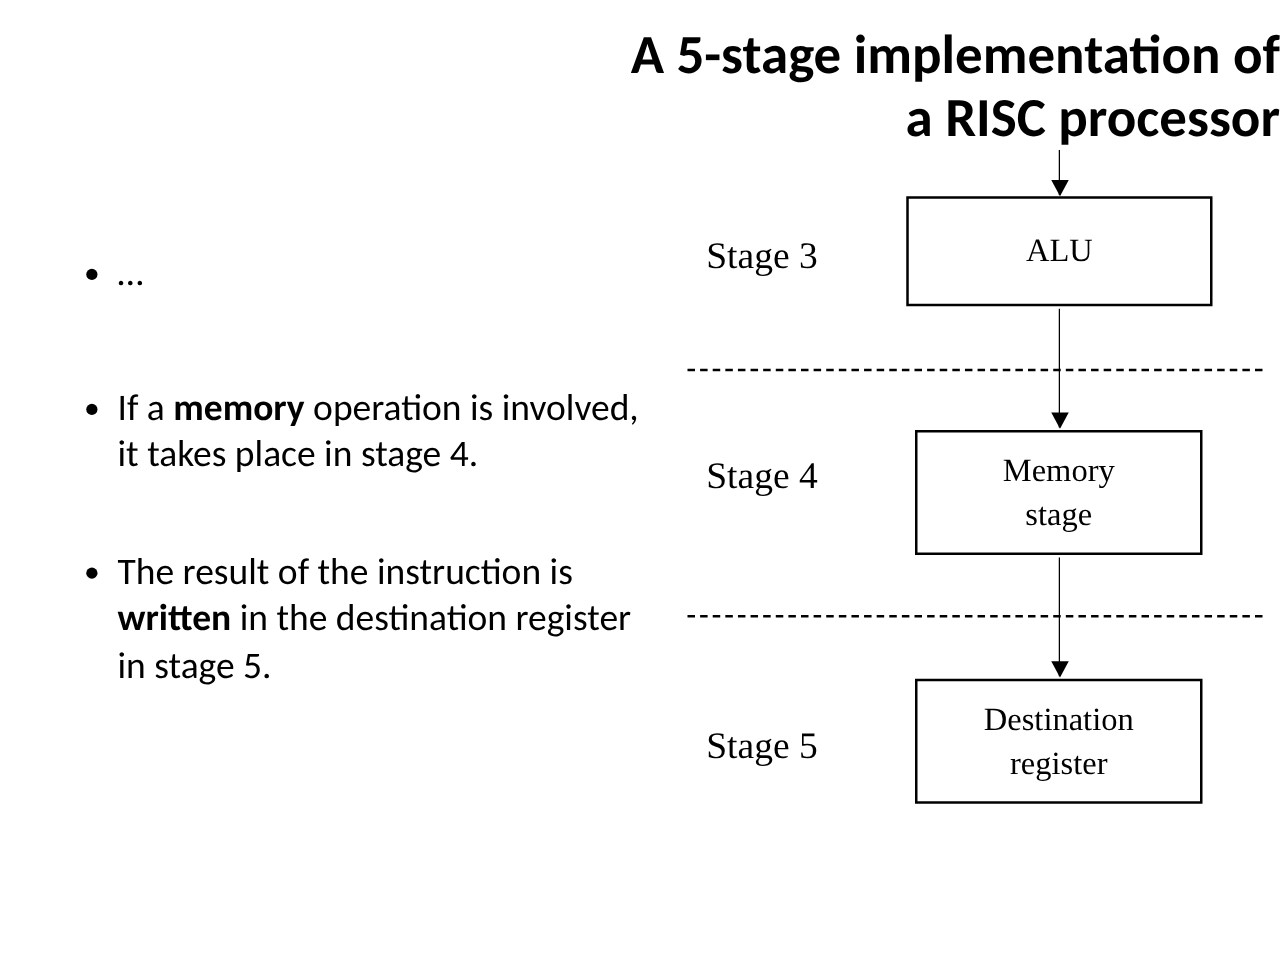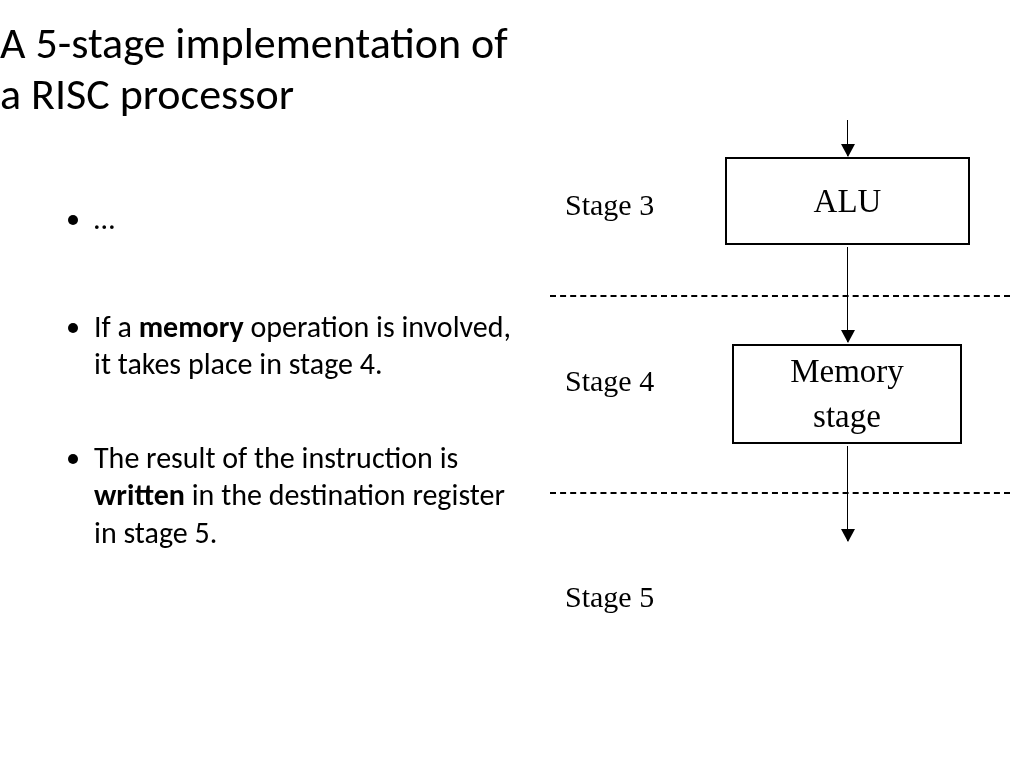--- a/index.html
+++ b/index.html
@@ -11,24 +11,24 @@
     font-family: Calibri, "Segoe UI", Arial, sans-serif;
     color: #000;
     position: relative;
     overflow: hidden;
   }
   .title {
     position: absolute;
     top: 18px;
     left: 0;
     width: 1024px;
-    text-align: left;
+    text-align: right;
     font-size: 44px;
     line-height: 1.15;
-    font-weight: 400;
+    font-weight: 700;
   }
   .bullets {
     position: absolute;
     left: 60px;
     top: 200px;
     width: 460px;
     font-size: 30px;
     line-height: 1.25;
   }
   .bullets ul {
@@ -61,21 +61,21 @@
   }
   .box {
     position: absolute;
     border: 2.5px solid #000;
     background: #fff;
     text-align: center;
     display: flex;
     flex-direction: column;
     align-items: center;
     justify-content: center;
-    font-size: 33px;
+    font-size: 26px;
     line-height: 1.35;
   }
   .arrow {
     position: absolute;
     width: 0;
     border-left: 1.6px solid #000;
   }
   .arrow::after {
     content: "";
     position: absolute;
@@ -126,14 +126,18 @@
   <div class="box" style="left:182px; top:224px; width:230px; height:100px;">
     <span>Memory</span>
     <span>stage</span>
   </div>
 
   <div class="arrow" style="left:297px; top:326px; height:95px;"></div>
 
   <div class="hr-dashed" style="top:372px;"></div>
 
   <div class="stage-label" style="left:15px; top:460px;">Stage 5</div>
+  <div class="box" style="left:182px; top:423px; width:230px; height:100px;">
+    <span>Destination</span>
+    <span>register</span>
+  </div>
 
 </div>
 
 </body></html>

